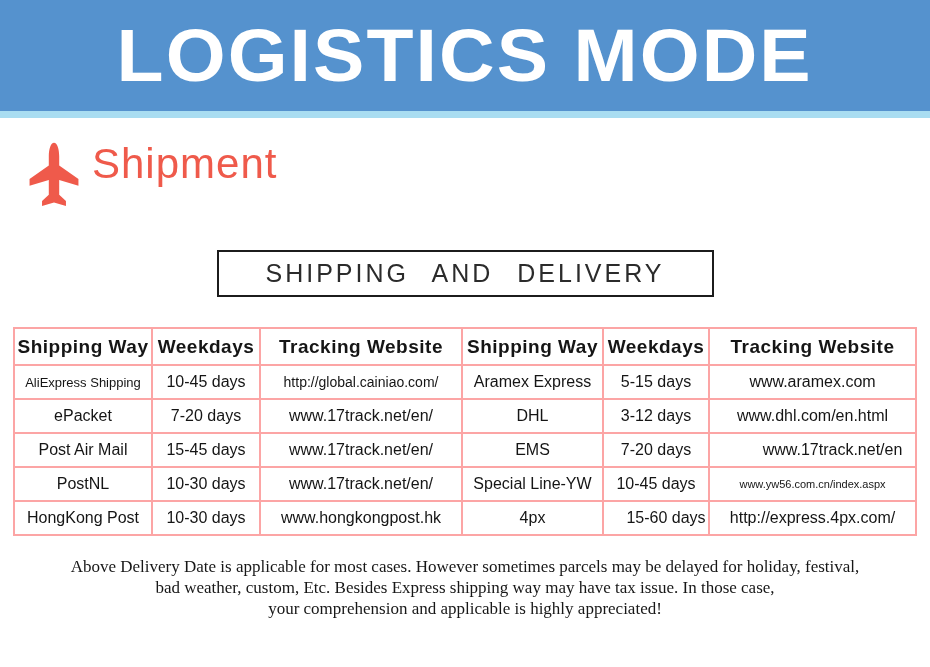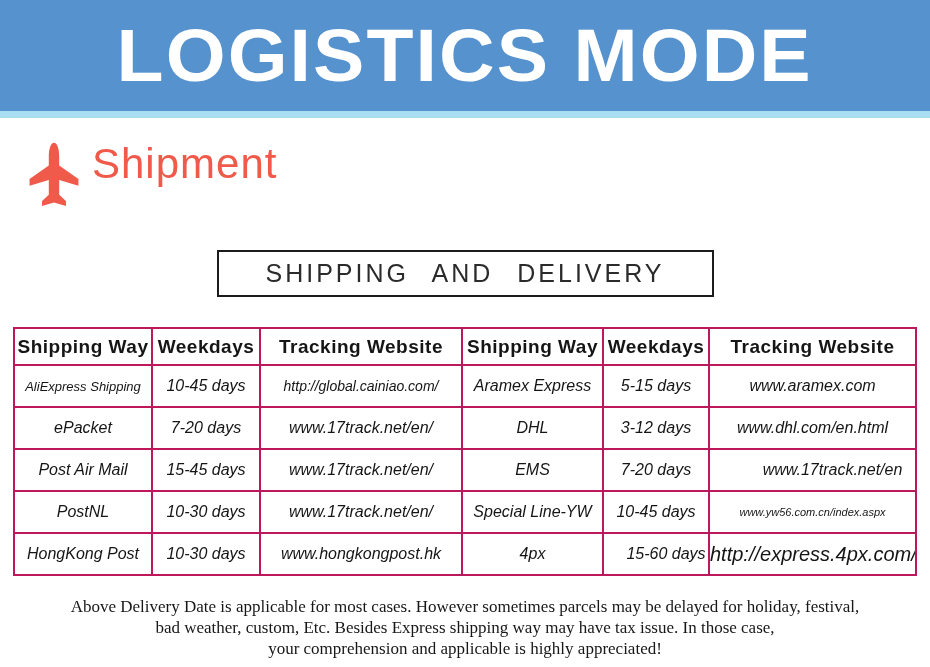--- a/index.html
+++ b/index.html
@@ -67,37 +67,36 @@
     white-space: nowrap;
   }
   
   table.logistics {
     width: 902px;
     margin: 30px auto 0 auto;
     border-collapse: collapse;
     table-layout: fixed;
   }
   table.logistics th, table.logistics td {
-    border: 2px solid #be185d;
+    border: 2px solid #fca5a5;
     text-align: center;
     vertical-align: middle;
     white-space: nowrap;
     overflow: hidden;
     color: #151515;
   }
   table.logistics th {
     height: 37px;
     font-size: 19px;
     font-weight: bold;
     letter-spacing: 0.5px;
   }
   table.logistics td {
-    height: 42px;
+    height: 34px;
     font-size: 16px;
-    font-style: italic;
   }
   
   .footer {
     margin-top: 20px;
     text-align: center;
     font-family: "Liberation Serif", serif;
     color: #171717;
     font-size: 17px;
     line-height: 21px;
   }
@@ -179,21 +178,21 @@
           <td style="font-size: 16px;">Special Line-YW</td>
           <td style="font-size: 16px;">10-45 days</td>
           <td style="font-size: 11px;">www.yw56.com.cn/index.aspx</td>
         </tr>
         <tr>
           <td style="font-size: 16px;">HongKong Post</td>
           <td style="font-size: 16px;">10-30 days</td>
           <td style="font-size: 16px;">www.hongkongpost.hk</td>
           <td style="font-size: 16px;">4px</td>
           <td style="font-size: 16px; padding-left: 20px;">15-60 days</td>
-          <td style="font-size: 20px;">http://express.4px.com/</td>
+          <td style="font-size: 16px;">http://express.4px.com/</td>
         </tr>
       </tbody>
   </table>
 
   <div class="footer">
     <div>Above Delivery Date is applicable for most cases. However sometimes parcels may be delayed for holiday, festival,</div>
     <div>bad weather, custom, Etc. Besides Express shipping way may have tax issue. In those case,</div>
     <div>your comprehension and applicable is highly appreciated!</div>
   </div>
 

